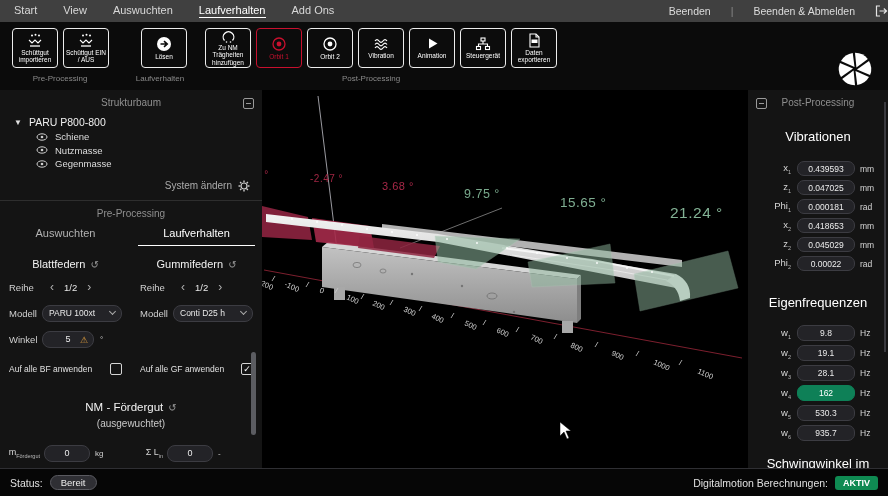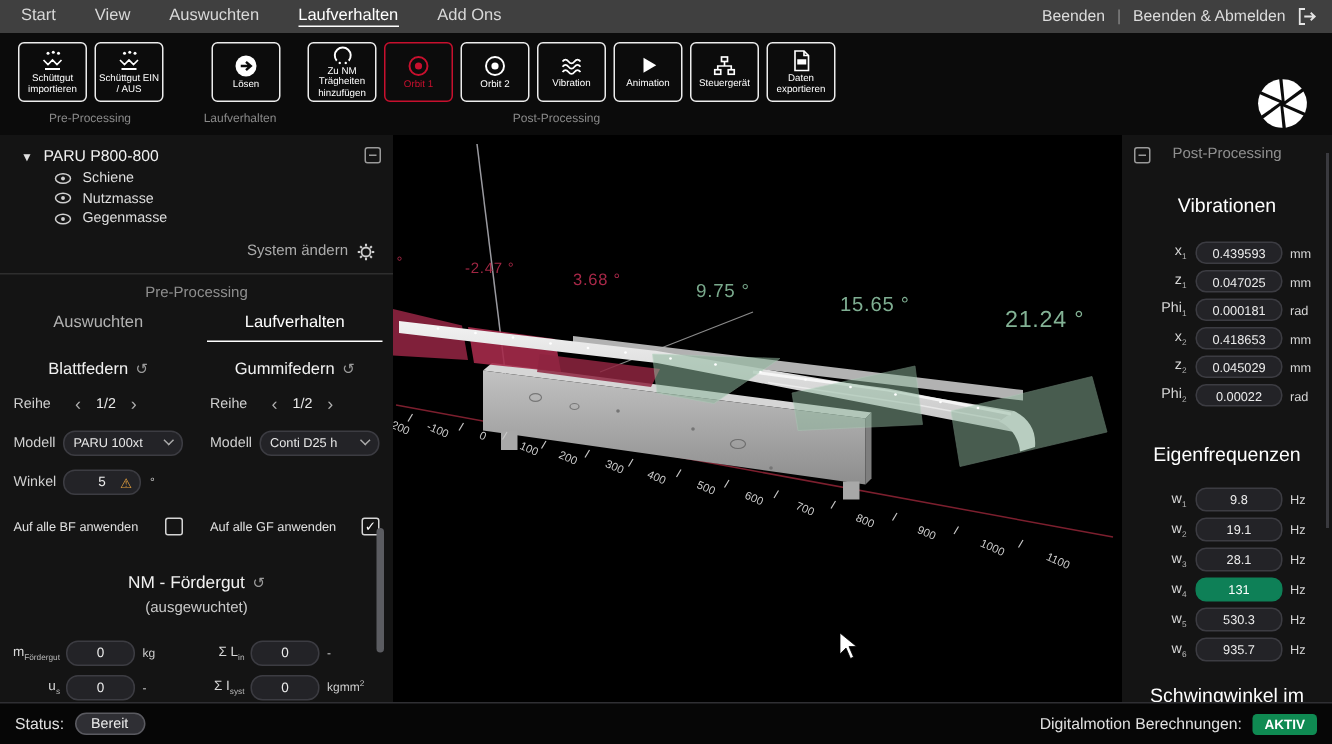--- a/index.html
+++ b/index.html
@@ -8,21 +8,21 @@
     position: relative; background:#000; overflow:hidden;
     font-family:"Liberation Sans", sans-serif; color:#e8e8e8;
     -webkit-font-smoothing:antialiased;
   }
   
   .menubar { position:absolute; left:0; top:0; width:888px; height:22px;
     background:#404040; display:flex; align-items:center; font-size:11px; color:#d8d8d8; }
   .menu-items { display:flex; gap:26px; padding-left:14px; }
   .menu-item { cursor:default; padding-bottom:1px; }
   .menu-item.active { color:#fff; border-bottom:1.5px solid #fff; }
-  .menu-right { margin-left:auto; display:flex; align-items:center; gap:8px; padding-right:10px; font-size:10.5px; color:#dcdcdc; }
+  .menu-right { margin-left:auto; display:flex; align-items:center; gap:20px; font-size:10.5px; color:#dcdcdc; }
   .menu-sep { color:#8a8a8a; }
   
   .toolbar { position:absolute; left:0; top:22px; width:888px; height:68px; background:#0b0b0b; }
   .tb-row { position:absolute; left:12px; top:6px; display:flex; }
   .tb-btn { width:46px; height:40px; border:1px solid #ededed; border-radius:4px; background:#0c0c0c;
     display:flex; flex-direction:column; align-items:center; justify-content:center; gap:1px;
     color:#fff; margin-right:5px; cursor:pointer; }
   .tb-btn .lbl { font-size:6.5px; line-height:1.15; text-align:center; padding:0 1px; }
   .tb-btn.gap-lg { margin-left:27px; }
   .tb-btn.gap-md { margin-left:13px; }
@@ -235,20 +235,21 @@
         <path transform="rotate(120 20 20)" d="M20,3 A17,17 0 0 1 33.5,9.5 L21.5,18.5 Z"></path>
         <path transform="rotate(180 20 20)" d="M20,3 A17,17 0 0 1 33.5,9.5 L21.5,18.5 Z"></path>
         <path transform="rotate(240 20 20)" d="M20,3 A17,17 0 0 1 33.5,9.5 L21.5,18.5 Z"></path>
         <path transform="rotate(300 20 20)" d="M20,3 A17,17 0 0 1 33.5,9.5 L21.5,18.5 Z"></path>
       </g>
     </svg>
   </div>
 </div>
 
 <div class="left-panel">
+  <div class="panel-title">Strukturbaum</div>
   <div class="collapse-icon ci-right">
       <i></i>
     </div>
 
   <div class="tree">
     <div class="tree-root">
       <span class="tri">▼</span>
       <span>PARU P800-800</span>
     </div>
     <div class="tree-child">
@@ -562,21 +563,21 @@
       <div class="vinput">19.1</div>
       <span class="vunit">Hz</span>
     </div>
     <div class="vrow erow">
       <span class="vlabel"><span>w</span><sub>3</sub></span>
       <div class="vinput">28.1</div>
       <span class="vunit">Hz</span>
     </div>
     <div class="vrow erow">
       <span class="vlabel"><span>w</span><sub>4</sub></span>
-      <div class="vinput highlight">131</div>
+      <div class="vinput highlight">162</div>
       <span class="vunit">Hz</span>
     </div>
     <div class="vrow erow">
       <span class="vlabel"><span>w</span><sub>5</sub></span>
       <div class="vinput">530.3</div>
       <span class="vunit">Hz</span>
     </div>
     <div class="vrow erow">
       <span class="vlabel"><span>w</span><sub>6</sub></span>
       <div class="vinput">935.7</div>

